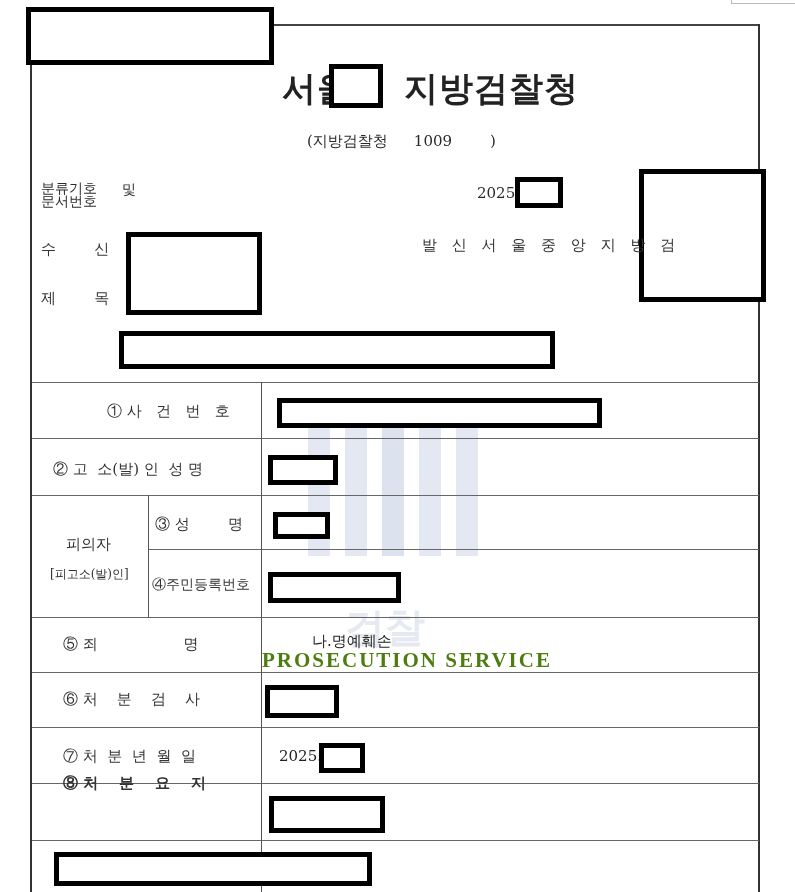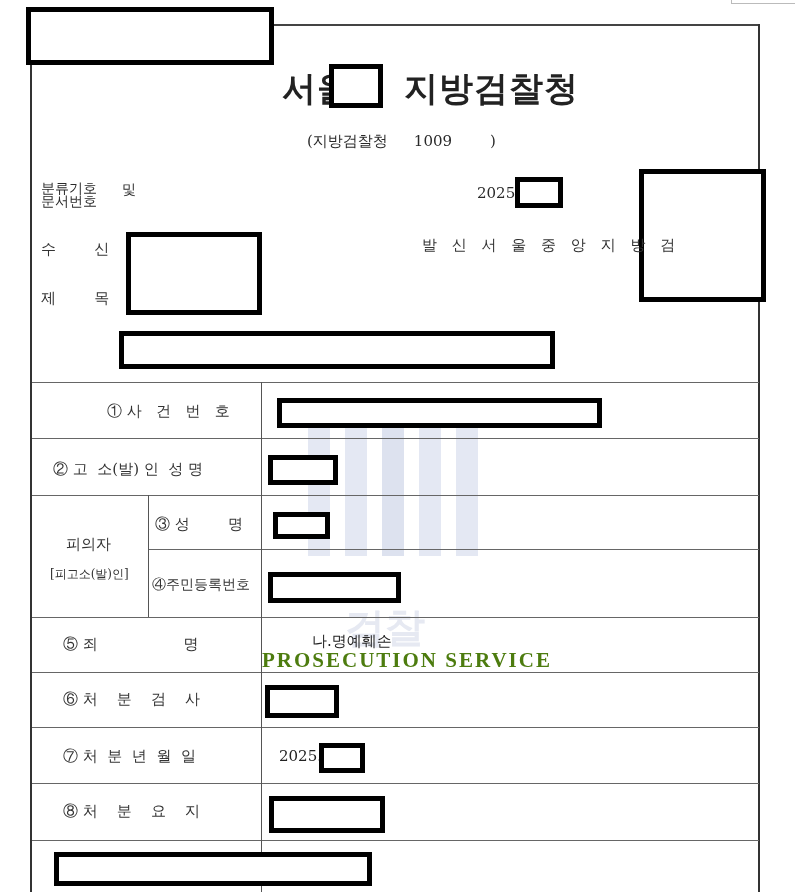--- a/index.html
+++ b/index.html
@@ -116,16 +116,16 @@
 <div class="cell-label" style="left:63px;top:635px;">⑤ 죄                  명</div>
 <div class="cell-value" style="left:280px;top:632px;font-family:'DejaVu Sans',sans-serif;margin-left:32px;">나.명예훼손</div>
 
 <div class="cell-label" style="left:63px;top:690px;">⑥ 처    분    검    사</div>
 <div class="redact" style="left:265px;top:685px;width:74px;height:33px;"></div>
 
 <div class="cell-label" style="left:63px;top:747px;">⑦ 처  분  년  월  일</div>
 <div class="cell-value" style="left:279px;top:747px;">2025.</div>
 <div class="redact" style="left:319px;top:743px;width:46px;height:30px;"></div>
 
-<div class="cell-label" style="left:63px;top:802px;">⑧ 처    분    요    지</div>
+<div class="cell-label" style="left:63px;top:774px;font-weight:bold;">⑧ 처    분    요    지</div>
 <div class="redact" style="left:269px;top:796px;width:116px;height:37px;"></div>
 
 <div class="redact" style="left:54px;top:852px;width:318px;height:34px;"></div>
 
 </body></html>

